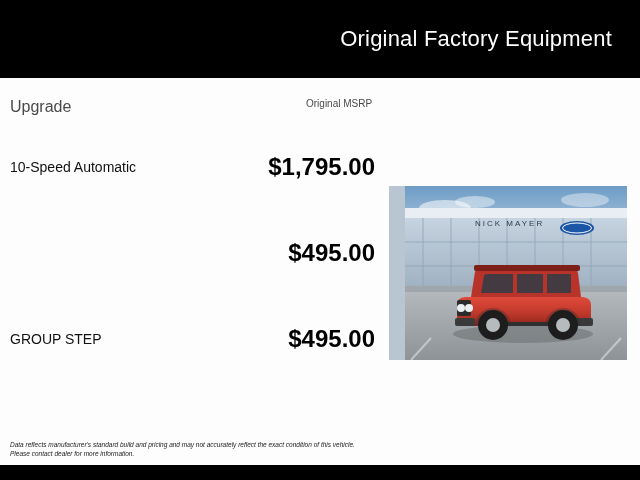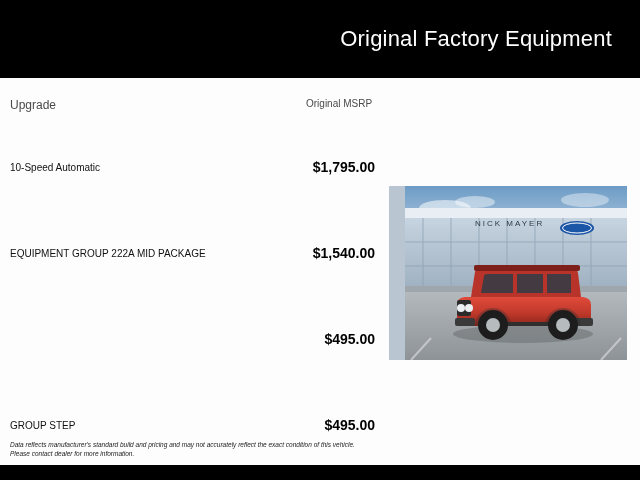--- a/index.html
+++ b/index.html
@@ -54,21 +54,21 @@
     position: absolute;
     top: 20px;
     left: 0;
     width: 640px;
     height: 16px;
   }
   .col-upgrade {
     position: absolute;
     left: 10px;
     top: 0;
-    font-size: 12px;
+    font-size: 16px;
     color: #4a4a4a;
   }
   .col-msrp {
     position: absolute;
     left: 306px;
     top: 0;
     font-size: 10px;
     color: #4a4a4a;
     text-align: right;
   }
@@ -82,32 +82,32 @@
     position: relative;
     height: 86px;
     width: 640px;
   }
   .row-label {
     position: absolute;
     left: 10px;
     width: 250px;
     top: 50%;
     transform: translateY(-50%);
-    font-size: 10px;
+    font-size: 14px;
     color: #111111;
     line-height: 15px;
   }
   .row-price {
     position: absolute;
     left: 220px;
     width: 155px;
     text-align: right;
     top: 50%;
     transform: translateY(-50%);
-    font-size: 14px;
+    font-size: 24px;
     font-weight: bold;
     color: #000000;
   }
   
   .photo {
     position: absolute;
     left: 389px;
     top: 186px;
     width: 222px;
     height: 174px;
@@ -156,24 +156,20 @@
       <div class="col-msrp">Original MSRP</div>
     </div>
 
     <div class="rows">
 
       <div class="row">
         <div class="row-label">10-Speed Automatic</div>
         <div class="row-price">$1,795.00</div>
       </div>
 
-      <div class="row">
-        <div class="row-label">EQUIPMENT GROUP 222A MID PACKAGE</div>
-        <div class="row-price">$1,540.00</div>
-      </div>
 
       <div class="row">
         <div class="row-price">$495.00</div>
       </div>
 
       <div class="row">
         <div class="row-label">GROUP STEP</div>
         <div class="row-price">$495.00</div>
       </div>
 

